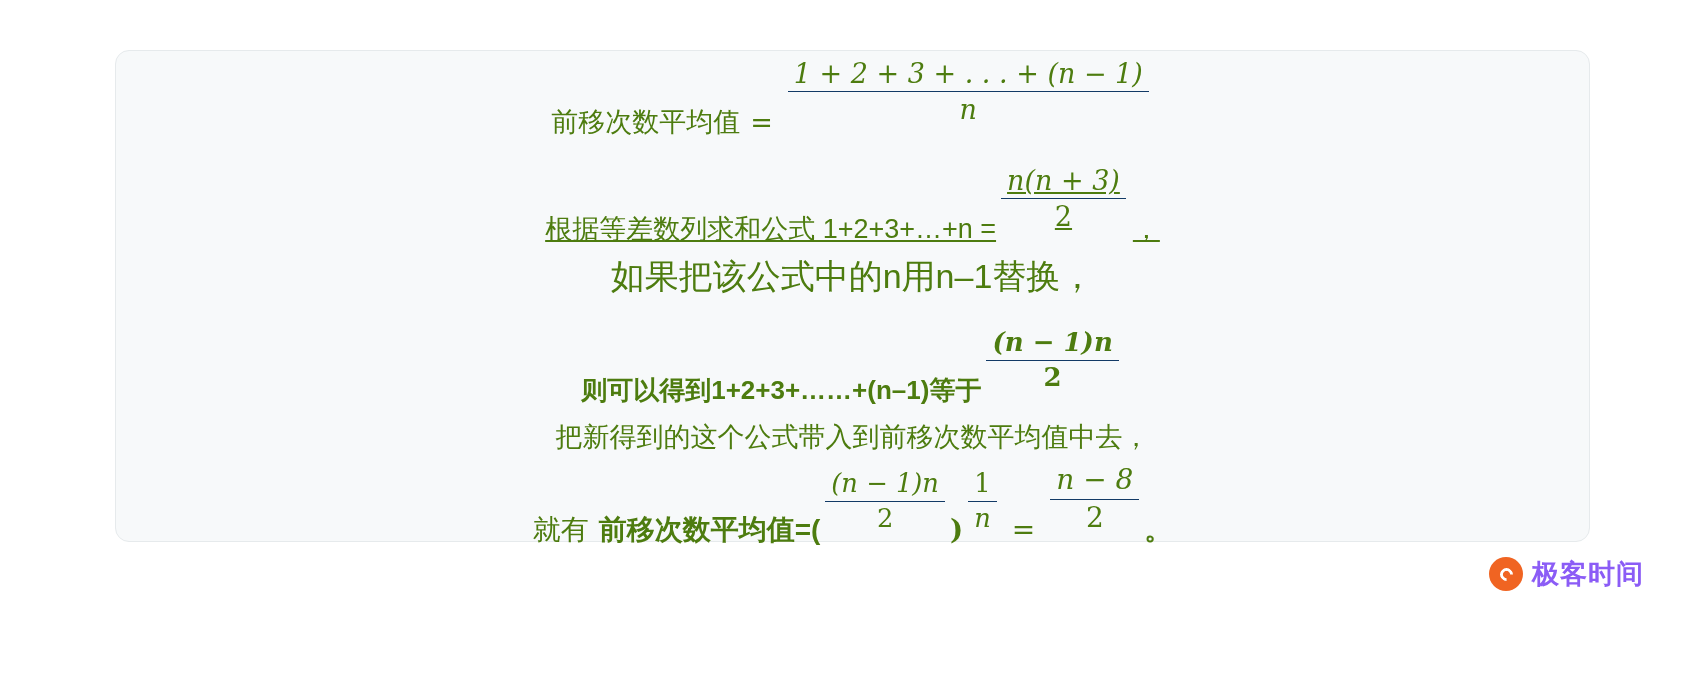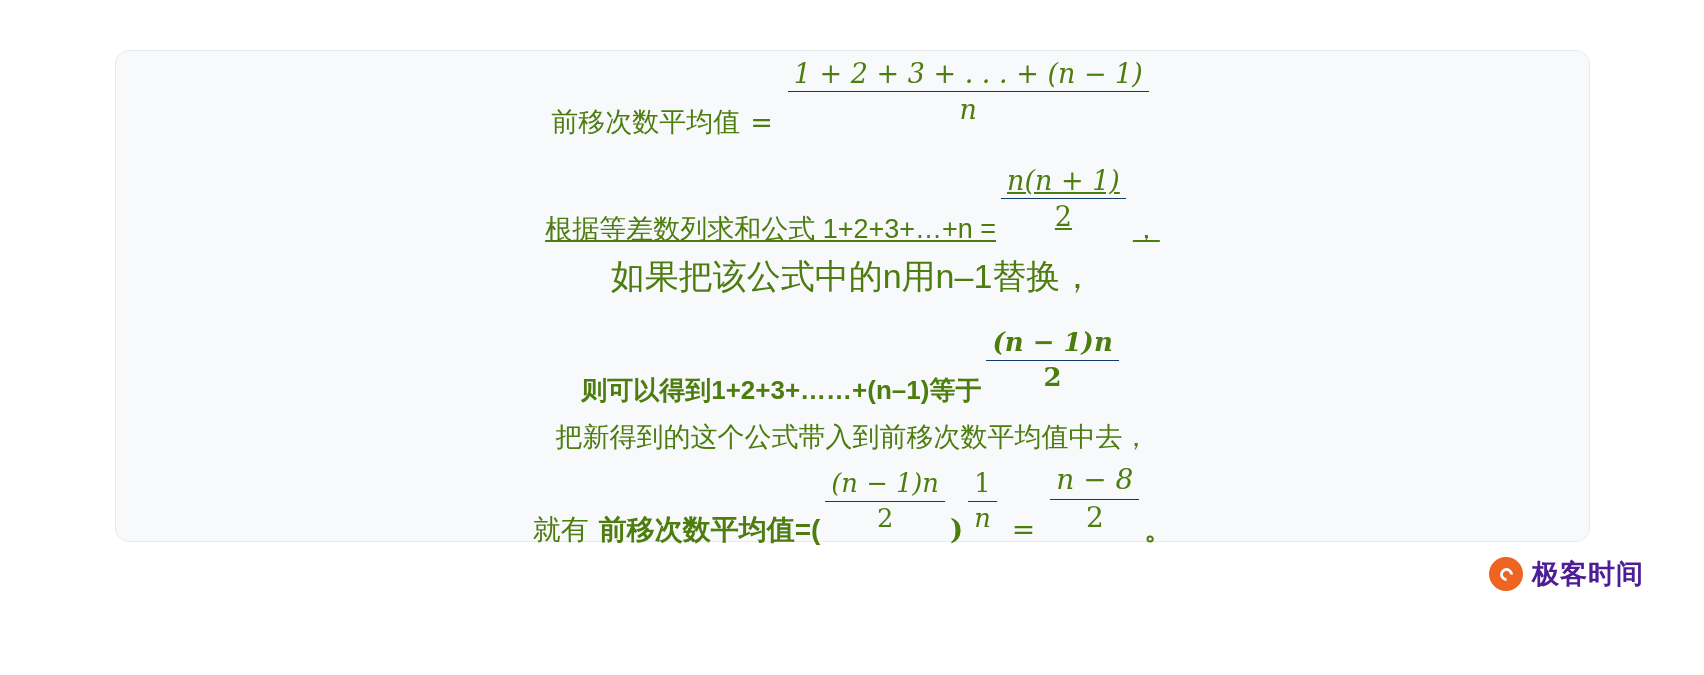--- a/index.html
+++ b/index.html
@@ -114,21 +114,21 @@
     height: 13px;
     border: 3px solid #ffffff;
     border-radius: 50%;
     border-bottom-color: transparent;
     box-sizing: border-box;
     transform: rotate(-45deg);
   }
   .logo-text {
     font-size: 27px;
     font-weight: bold;
-    color: #4c1d95;
+    color: #8b5cf6;
     letter-spacing: 1px;
   }
 </style>
 </head>
 <body>
 
 <div class="page">
 
   <div class="card">
 
@@ -137,21 +137,21 @@
       <span class="eq">=</span>
       <span class="frac">
         <span class="num mi">1 + 2 + 3 + . . . + (n − 1)</span>
         <span class="den mi">n</span>
       </span>
     </div>
 
     <div class="line l2">
       <span class="txt">根据等差数列求和公式 1+2+3+…+n =</span>
       <span class="frac">
-        <span class="num mi">n(n + 1)</span>
+        <span class="num mi">n(n + 3)</span>
         <span class="den mn">2</span>
       </span>
       <span class="cjk-comma">，</span>
     </div>
 
     <div class="line l3">
       <span class="txt">如果把该公式中的n用n–1替换，</span>
     </div>
 
     <div class="line l4">

